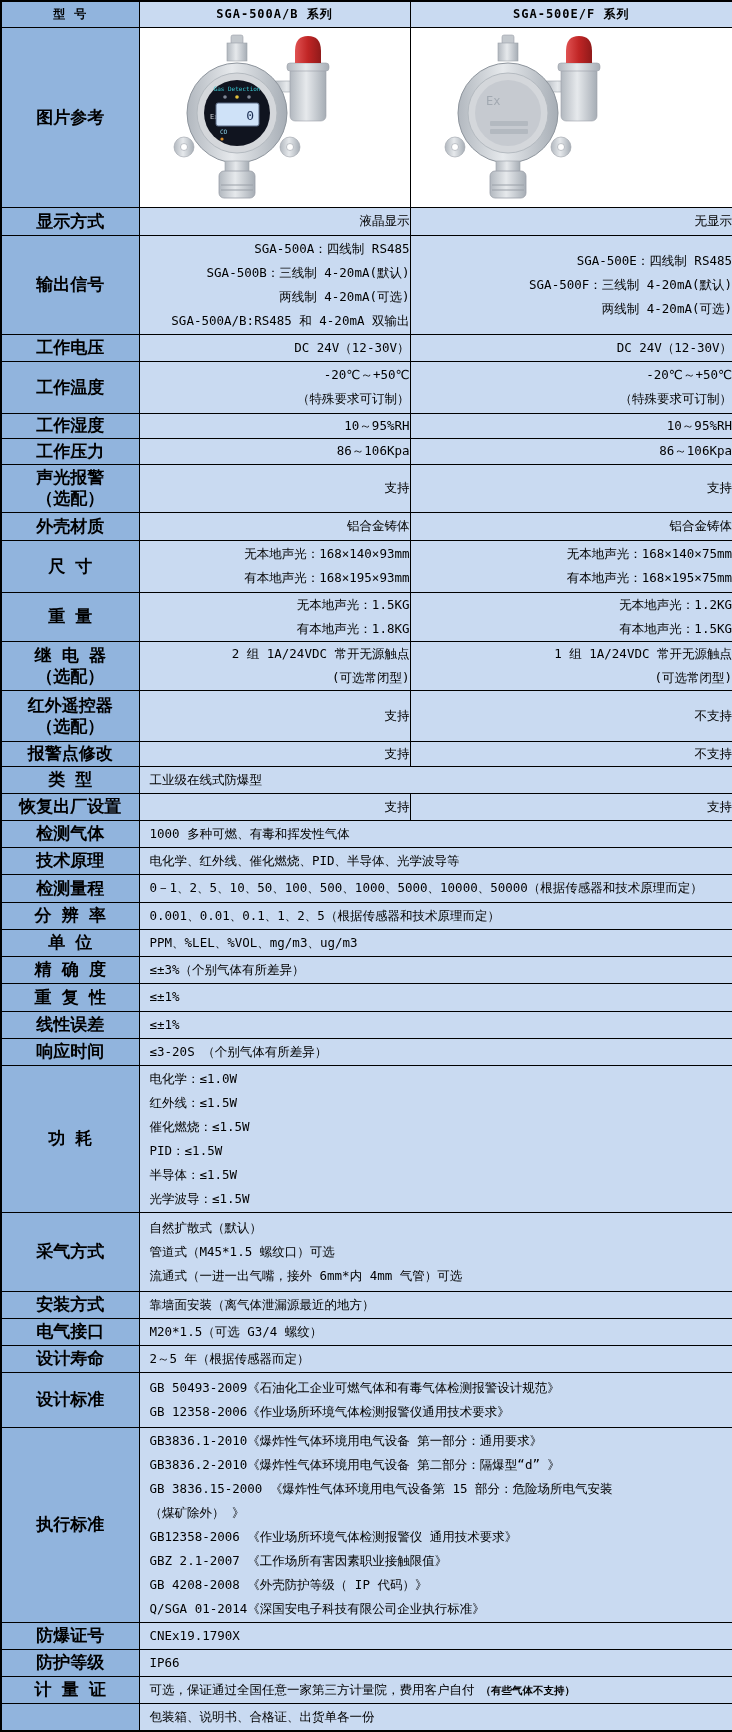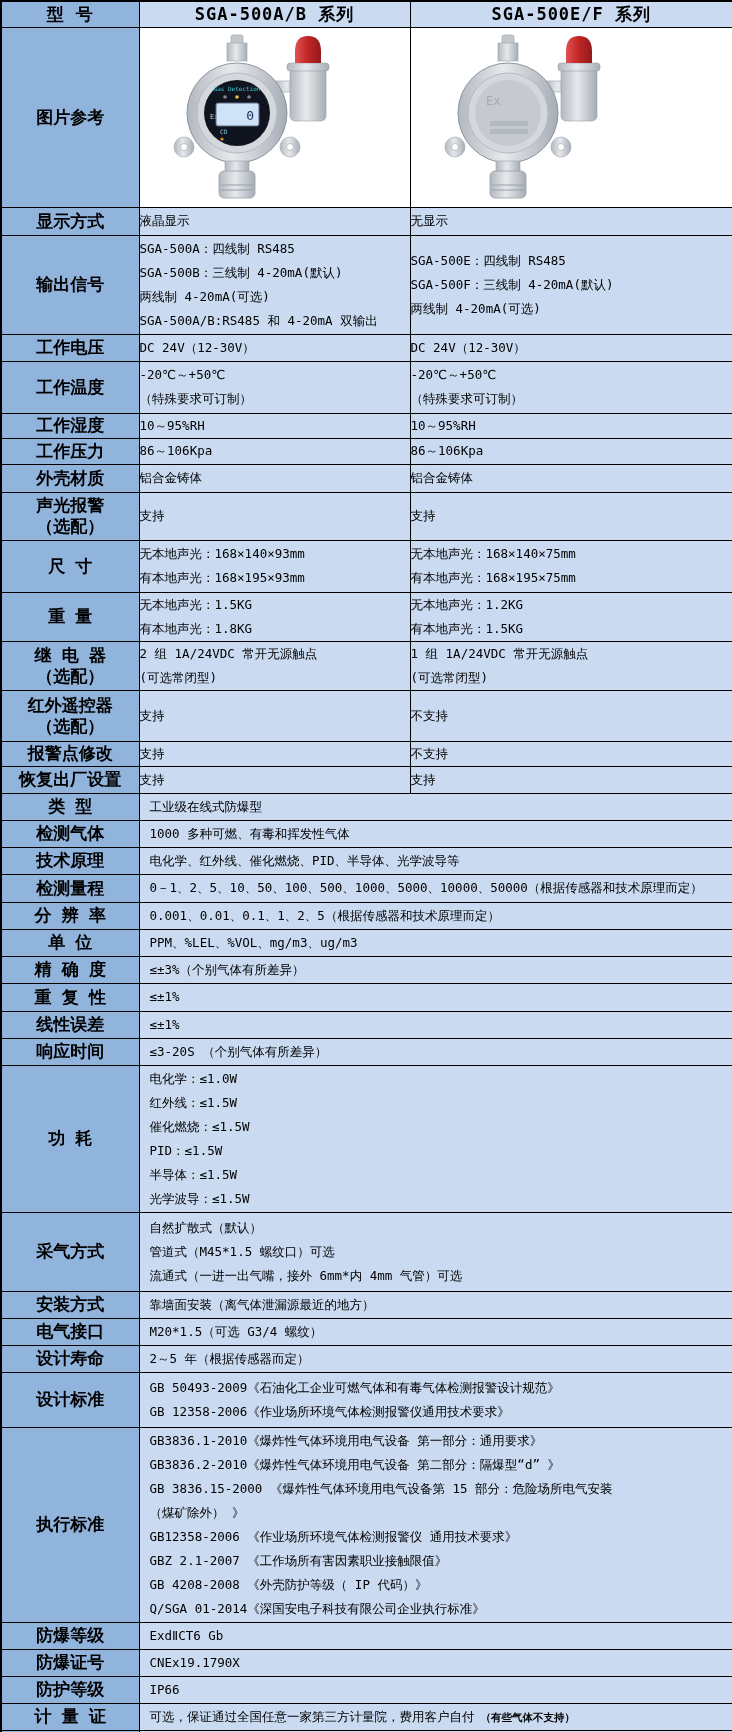--- a/index.html
+++ b/index.html
@@ -9,25 +9,25 @@
     width: 732px;
     table-layout: fixed;
     border: 2px solid #000;
     font-family: "DejaVu Sans Mono", "DejaVu Sans", "Liberation Sans", sans-serif;
     color: #000;
   }
   .spec td { border: 1px solid #000; padding: 0; vertical-align: middle; overflow: hidden; }
   td.label { background: #91b4dd; font-weight: bold; font-size: 17px; text-align: center; }
   .lbl-line { line-height: 21px; }
   td.val { background: #c9daf1; font-size: 12.5px; }
-  td.val.two { text-align: left; }
+  td.val.two { text-align: right; }
   td.val.full { padding: 1px 10px; text-align: left; }
   .line { line-height: 24px; white-space: nowrap; }
   td.photo { background: #ffffff; }
-  tr.header-row td { font-size: 17px; font-weight: bold; letter-spacing: 1px; }
+  tr.header-row td { font-size: 12px; font-weight: bold; letter-spacing: 1px; }
   tr.header-row td.val { text-align: center; }
   .note { font-size: 10.5px; font-weight: bold; margin-left: 6px; }
 </style>
 </head>
 <body>
 
 <table class="spec">
   <colgroup>
     <col style="width:138px">
     <col style="width:271px">
@@ -192,43 +192,43 @@
         <td class="label">
           <div class="lbl-line">工作压力</div>
         </td>
         <td class="val two">
           <div class="line">86～106Kpa</div>
         </td>
         <td class="val two">
           <div class="line">86～106Kpa</div>
         </td>
       </tr>
-      <tr style="height: 28px;">
-        <td class="label">
-          <div class="lbl-line">外壳材质</div>
-        </td>
-        <td class="val two">
-          <div class="line">铝合金铸体</div>
-        </td>
-        <td class="val two">
-          <div class="line">铝合金铸体</div>
-        </td>
-      </tr>
       <tr style="height: 48px;">
         <td class="label">
           <div class="lbl-line">声光报警</div>
           <div class="lbl-line">（选配）</div>
         </td>
         <td class="val two">
           <div class="line">支持</div>
         </td>
         <td class="val two">
           <div class="line">支持</div>
         </td>
       </tr>
+      <tr style="height: 28px;">
+        <td class="label">
+          <div class="lbl-line">外壳材质</div>
+        </td>
+        <td class="val two">
+          <div class="line">铝合金铸体</div>
+        </td>
+        <td class="val two">
+          <div class="line">铝合金铸体</div>
+        </td>
+      </tr>
       <tr style="height: 52px;">
         <td class="label">
           <div class="lbl-line">尺    寸</div>
         </td>
         <td class="val two">
           <div class="line">无本地声光：168×140×93mm</div>
           <div class="line">有本地声光：168×195×93mm</div>
         </td>
         <td class="val two">
           <div class="line">无本地声光：168×140×75mm</div>
@@ -280,35 +280,35 @@
         </td>
         <td class="val two">
           <div class="line">支持</div>
         </td>
         <td class="val two">
           <div class="line">不支持</div>
         </td>
       </tr>
       <tr style="height: 27px;">
         <td class="label">
+          <div class="lbl-line">类    型</div>
+        </td>
+        <td colspan="2" class="val full">
+          <div class="line">工业级在线式防爆型</div>
+        </td>
+      </tr>
+      <tr style="height: 27px;">
+        <td class="label">
           <div class="lbl-line">恢复出厂设置</div>
         </td>
         <td class="val two">
           <div class="line">支持</div>
         </td>
         <td class="val two">
           <div class="line">支持</div>
-        </td>
-      </tr>
-      <tr style="height: 27px;">
-        <td class="label">
-          <div class="lbl-line">类    型</div>
-        </td>
-        <td colspan="2" class="val full">
-          <div class="line">工业级在线式防爆型</div>
         </td>
       </tr>
       <tr style="height: 26px;">
         <td class="label">
           <div class="lbl-line">检测气体</div>
         </td>
         <td colspan="2" class="val full">
           <div class="line">1000 多种可燃、有毒和挥发性气体</div>
         </td>
       </tr>
@@ -440,28 +440,20 @@
           <div class="line">GB3836.1-2010《爆炸性气体环境用电气设备  第一部分：通用要求》</div>
           <div class="line">GB3836.2-2010《爆炸性气体环境用电气设备  第二部分：隔爆型“d”  》</div>
           <div class="line">GB 3836.15-2000 《爆炸性气体环境用电气设备第 15  部分：危险场所电气安装</div>
           <div class="line">（煤矿除外）  》</div>
           <div class="line">GB12358-2006 《作业场所环境气体检测报警仪  通用技术要求》</div>
           <div class="line">GBZ 2.1-2007 《工作场所有害因素职业接触限值》</div>
           <div class="line">GB 4208-2008 《外壳防护等级（  IP 代码）》</div>
           <div class="line">Q/SGA 01-2014《深国安电子科技有限公司企业执行标准》</div>
         </td>
       </tr>
-      <tr style="height: 24px;">
-        <td class="label">
-          <div class="lbl-line">防爆等级</div>
-        </td>
-        <td colspan="2" class="val full">
-          <div class="line">ExdⅡCT6 Gb</div>
-        </td>
-      </tr>
       <tr style="height: 25px;">
         <td class="label">
           <div class="lbl-line">防爆证号</div>
         </td>
         <td colspan="2" class="val full">
           <div class="line">CNEx19.1790X</div>
         </td>
       </tr>
       <tr style="height: 26px;">
         <td class="label">

